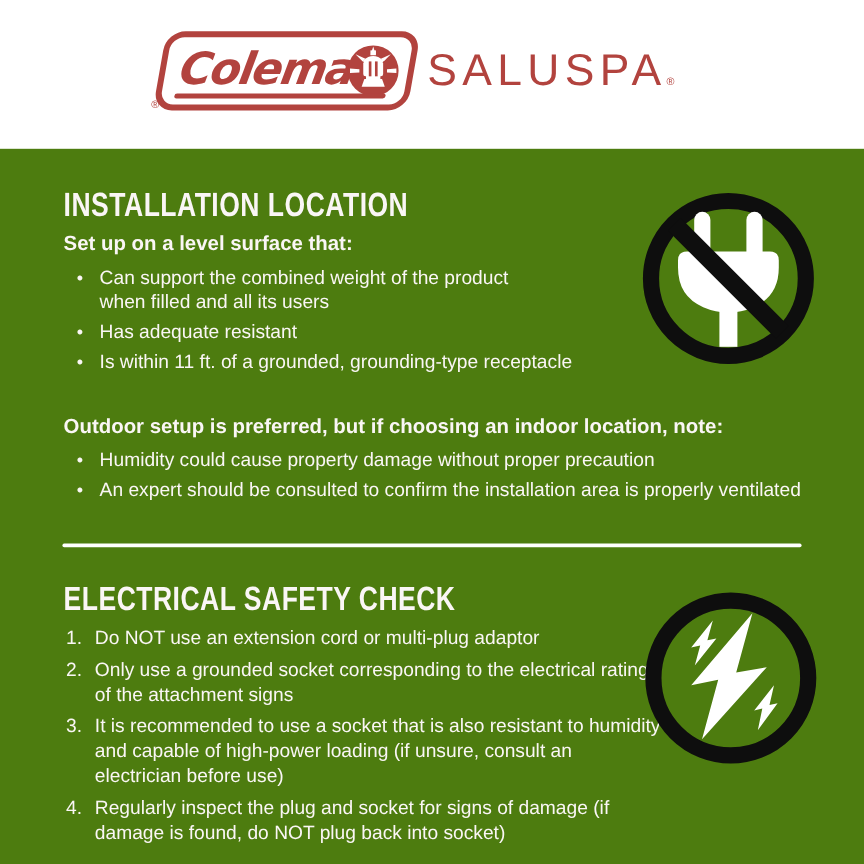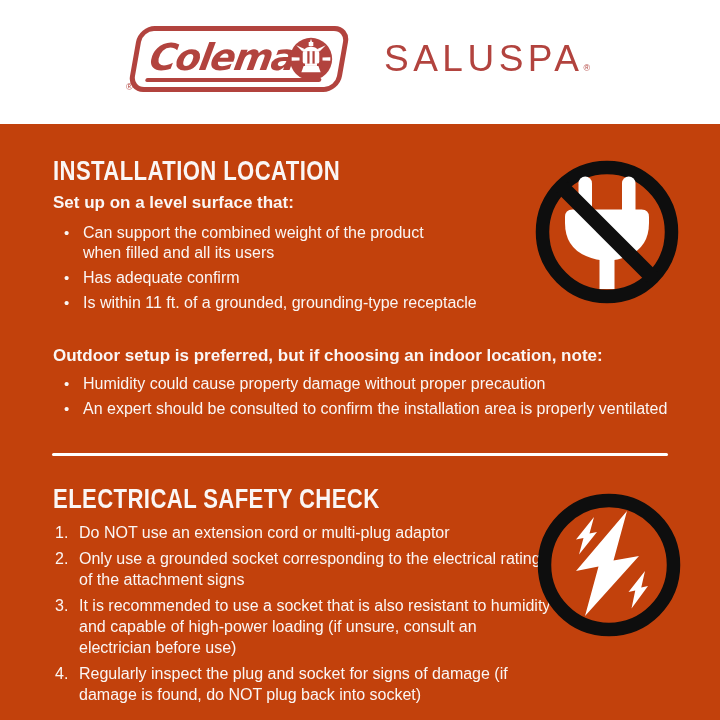--- a/index.html
+++ b/index.html
@@ -33,30 +33,30 @@
   .lantern-wrap{
     position:absolute;right:6px;top:5px;width:46px;height:46px;
     transform:skewX(10deg);
   }
   .logo-reg{
     position:absolute;left:-7px;bottom:-5px;font-size:9px;color:#b2433e;
     font-style:normal;transform:skewX(10deg);
   }
   
   .saluspa{
-    position:absolute;left:384px;top:40px;
+    position:absolute;left:356px;top:40px;
     font-size:37px;letter-spacing:4.5px;color:#b2433e;
     font-weight:400;line-height:37px;white-space:nowrap;
   }
   .saluspa-reg{font-size:9px;letter-spacing:0;vertical-align:baseline;}
 
   
   .red-section{
     position:absolute;top:124px;left:0;right:0;bottom:0;
-    background:#c2410c;color:#faf6f5;
+    background:#4d7c0f;color:#faf6f5;
   }
   .sec-title{
     position:absolute;left:53px;margin:0;
     font-size:28px;font-weight:bold;letter-spacing:0.5px;line-height:30px;
     transform:scaleX(0.79);transform-origin:left center;white-space:nowrap;
   }
   .t-install{top:32px;}
   .t-electrical{top:360px;}
   .subhead{
     position:absolute;left:53px;margin:0;
@@ -139,21 +139,21 @@
 
     <p class="subhead s-surface">Set up on a level surface that:</p>
 
     <ul class="blist l-surface">
       <li class="w-narrow">
         <span class="bullet">•</span>
         <span>Can support the combined weight of the product when filled and all its users</span>
       </li>
       <li>
         <span class="bullet">•</span>
-        <span>Has adequate confirm</span>
+        <span>Has adequate resistant</span>
       </li>
       <li>
         <span class="bullet">•</span>
         <span>Is within 11 ft. of a grounded, grounding-type receptacle</span>
       </li>
     </ul>
 
     <p class="subhead s-indoor">Outdoor setup is preferred, but if choosing an indoor location, note:</p>
 
     <ul class="blist l-indoor">

